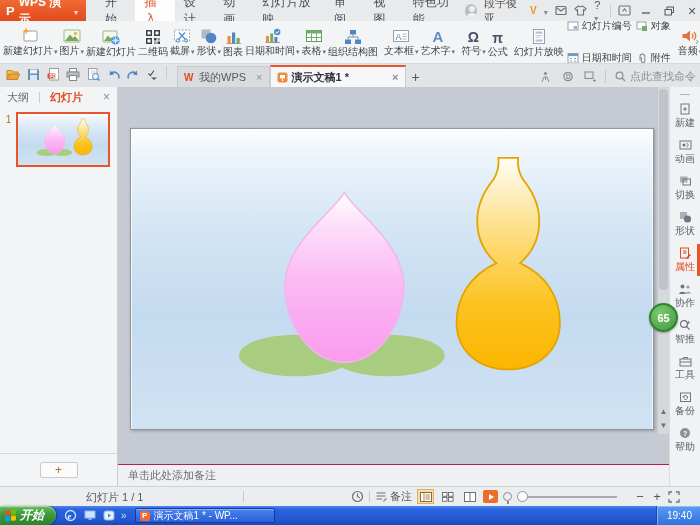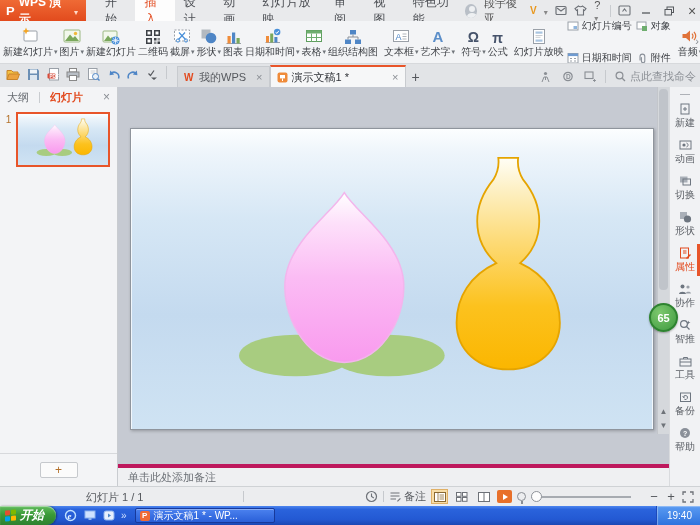--- a/index.html
+++ b/index.html
@@ -24,21 +24,21 @@
   .tcaret::after { content:"▾"; font-size:8px; color:#888; }
   .tb-ico { width:14px; height:13px; display:inline-flex; align-items:center; justify-content:center; }
   .tb-sep { width:1px; height:12px; background:#c9ccd0; }
   .winbtn { width:18px; height:16px; display:flex; align-items:center; justify-content:center; color:#555; font-size:12px; }
 
   
   .ribbon { height:43px; background:#f3f4f6; border-bottom:1px solid #d7d9dc; display:flex;
     align-items:stretch; padding:1px 10px 1px 2px; position:relative; flex:0 0 auto; overflow:hidden; }
   .ritem { display:flex; flex-direction:column; align-items:center; justify-content:center; padding:0 1px; cursor:default; }
   .ric { height:19px; display:flex; align-items:flex-end; justify-content:center; }
-  .rlabel { font-size:10px; color:#3c3f44; white-space:nowrap; line-height:14px; display:flex; align-items:center; }
+  .rlabel { font-size:10px; color:#3c3f44; white-space:nowrap; line-height:14px; display:flex; align-items:flex-start; }
   .caret::after { content:"▾"; font-size:7px; color:#70747a; margin-left:1px; }
   .rdiv { width:1px; background:#dcdee1; margin:5px 2px; }
   .small-stack { display:flex; flex-direction:column; justify-content:center; gap:18px; padding:0 2px; }
   .sitem { display:flex; align-items:center; gap:3px; font-size:10px; color:#3c3f44; white-space:nowrap; }
   .ribbon-expand { position:absolute; right:1px; top:14px; color:#8a8e94; font-size:11px; }
   .glyph-ic { font-size:14px; font-weight:bold; line-height:14px; }
 
   
   .tabrow { height:23px; background:#e2e4e7; display:flex; align-items:flex-end; flex:0 0 auto; position:relative; }
   .qat { display:flex; align-items:center; gap:6px; padding:0 6px 4px 6px; }
@@ -71,40 +71,40 @@
 
   .canvas-area { flex:1 1 auto; background:#c6cad2; position:relative; }
   .slide { position:absolute; left:12px; top:41px; width:524px; height:302px; background:#fff;
     border:1px solid #8f959d; box-shadow:1px 1px 3px rgba(0,0,0,.25); }
   .slide svg { display:block; }
   .vscroll { position:absolute; right:0; top:0; bottom:52px; width:12px; background:#d5d8dc; border-left:1px solid #c3c6cb; }
   .vthumb { position:absolute; left:1px; right:1px; top:2px; height:58%; background:#c0c4ca; border-radius:4px; }
   .vnav { position:absolute; left:0; right:0; display:flex; align-items:center; justify-content:center;
     height:14px; color:#6e7379; font-size:8px; }
   .notes-strip { position:absolute; left:0; right:0; bottom:0; height:22px; background:#eff0f2;
-    border-top:4px solid #be185d; display:flex; align-items:center; padding-left:10px; font-size:11px; color:#6a6e74; }
+    border-top:1px solid #be185d; display:flex; align-items:center; padding-left:10px; font-size:11px; color:#6a6e74; }
 
   .right-sidebar { width:31px; background:#f1f2f4; border-left:1px solid #d9dbde; display:flex;
     flex-direction:column; align-items:center; padding-top:3px; position:relative; }
   .rs-collapse { color:#9a9ea4; font-size:10px; line-height:8px; }
   .rs-item { width:100%; display:flex; flex-direction:column; align-items:center; gap:1px;
     font-size:10px; color:#5b5f65; padding:5px 0 4px; position:relative; }
   .rs-item.active { color:#e2491d; }
   .rs-item.active::after { content:""; position:absolute; right:0; top:2px; bottom:2px; width:3px; background:#e8552a; }
   .badge-ball { position:absolute; right:22px; top:216px; width:29px; height:29px; border-radius:50%;
     background:radial-gradient(circle at 35% 30%, #7cc86e, #3f9a3f); border:2px solid #2e8330;
     color:#fff; font-size:11px; font-weight:bold; display:flex; align-items:center; justify-content:center; z-index:5;
     box-shadow:0 1px 2px rgba(0,0,0,.3); }
 
   
   .statusbar { height:20px; background:#ecedef; border-top:1px solid #cfd2d5; position:relative;
     font-size:11px; color:#55585d; flex:0 0 auto; }
   .sb-counter { position:absolute; left:86px; top:3px; }
   .sb-mid-sep { position:absolute; left:243px; top:4px; width:1px; height:11px; background:#c6c9cd; }
-  .sb-right { position:absolute; right:6px; top:0; height:19px; display:flex; align-items:center; gap:5px; }
+  .sb-right { position:absolute; right:20px; top:0; height:19px; display:flex; align-items:center; gap:5px; }
   .sb-ico { display:flex; align-items:center; justify-content:center; }
   .sb-sep { width:1px; height:11px; background:#c6c9cd; }
   .viewbtn { width:17px; height:15px; display:flex; align-items:center; justify-content:center; border:1px solid transparent; }
   .viewbtn.active { background:#f7ddA8; border-color:#e0b066; }
   .playbtn { width:15px; height:13px; background:#e8702a; border-radius:2px; display:flex; align-items:center; justify-content:center; }
   .playbtn::after { content:""; width:0; height:0; border-left:5px solid #fff; border-top:3.5px solid transparent; border-bottom:3.5px solid transparent; margin-left:1px; }
   .bulb { width:9px; height:9px; border:1.3px solid #8a8e94; border-radius:50%; position:relative; }
   .bulb::after { content:""; position:absolute; left:2.6px; top:8px; width:2px; height:3px; background:#8a8e94; }
   .zslider { width:100px; height:13px; position:relative; }
   .zslider .track { position:absolute; left:0; right:0; top:6px; height:2px; background:#a7abb1; }
@@ -546,21 +546,21 @@
       <span class="qat-sep"></span>
     </div>
     <div class="doctabs">
       <div class="dtab">
         <svg width="11" height="10" viewBox="0 0 11 10">
             <text x="0" y="9" font-size="10" font-weight="bold" fill="#e2491d" font-family="sans-serif">W</text>
           </svg>
         <span>我的WPS</span>
         <span class="x"></span>
       </div>
-      <div class="dtab active" style="width:136px;">
+      <div class="dtab active" style="width:136px;font-weight:bold;">
         <svg width="11" height="11" viewBox="0 0 11 11">
             <rect x="0.5" y="0.5" width="10" height="10" rx="2" fill="#ef8b3a"></rect>
             <rect x="3" y="3" width="5" height="3.4" fill="#fff"></rect>
             <path d="M5.5 6.4 V9" stroke="#fff"></path>
           </svg>
         <span>演示文稿1 *</span>
         <span class="x" style="margin-left:auto;"></span>
       </div>
       <div class="newtab">+</div>
     </div>

